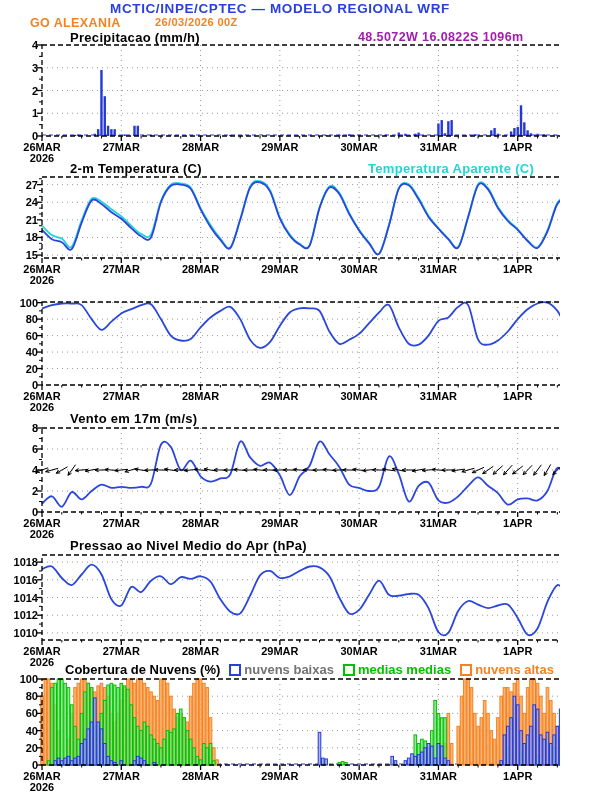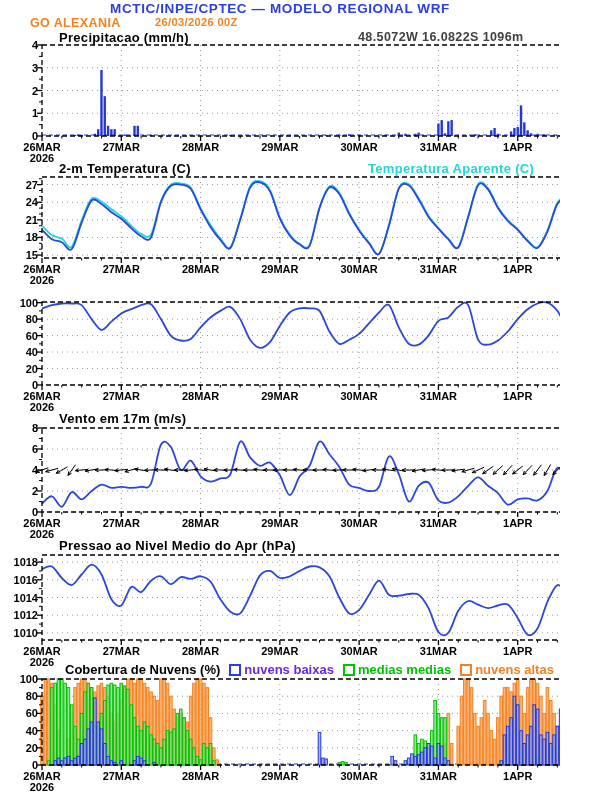--- a/index.html
+++ b/index.html
@@ -2,28 +2,28 @@
 <html><head>
 <meta charset="utf-8">
 <style>
   html,body{margin:0;padding:0;background:#fff}
   #canvas{position:relative;width:560px;height:792px;background:#fff;overflow:hidden;
           font-family:"Liberation Sans",sans-serif;font-weight:bold}
   .h1{position:absolute;top:1px;left:0;width:100%;text-align:center;font-size:13.5px;
       letter-spacing:.6px;color:#2a3fe0;white-space:pre}
   .station{position:absolute;top:16px;left:30px;font-size:12.5px;color:#f58220;letter-spacing:.4px}
   .run{position:absolute;top:16px;left:155px;font-size:11px;color:#f58220;letter-spacing:.4px}
-  .coords{position:absolute;top:30px;left:358px;font-size:12.5px;color:#404040;letter-spacing:.4px}
-  .ptitle{position:absolute;left:59px;font-size:13px;color:#000;letter-spacing:.3px;white-space:pre}
+  .coords{position:absolute;top:30px;left:358px;font-size:12.5px;color:#a21caf;letter-spacing:.4px}
+  .ptitle{position:absolute;left:70px;font-size:13px;color:#000;letter-spacing:.3px;white-space:pre}
   .cyanlab{color:#1fd7d7}
   svg.chart{position:absolute;left:0;width:612px}
   .legendrow{position:absolute;left:65px;top:662px;display:flex;align-items:center;
              font-size:13px;color:#000;white-space:pre}
   .sq{width:8px;height:8px;border:2px solid;display:inline-block;margin:0 3px 0 9px;background:#fff}
-  .lg-blue{color:#6d28d9}.lg-green{color:#00c300}.lg-orange{color:#f58220}
+  .lg-blue{color:#737373}.lg-green{color:#00c300}.lg-orange{color:#f58220}
   .sq-blue{border-color:#2a3fe0}.sq-green{border-color:#00c300}.sq-orange{border-color:#f58220}
 </style>
 </head>
 <body>
 
 <div id="canvas">
   <div class="h1">MCTIC/INPE/CPTEC — MODELO REGIONAL WRF</div>
   <div class="station">GO ALEXANIA</div>
   <div class="run">26/03/2026 00Z</div>
   <div class="coords">48.5072W 16.0822S 1096m</div>

